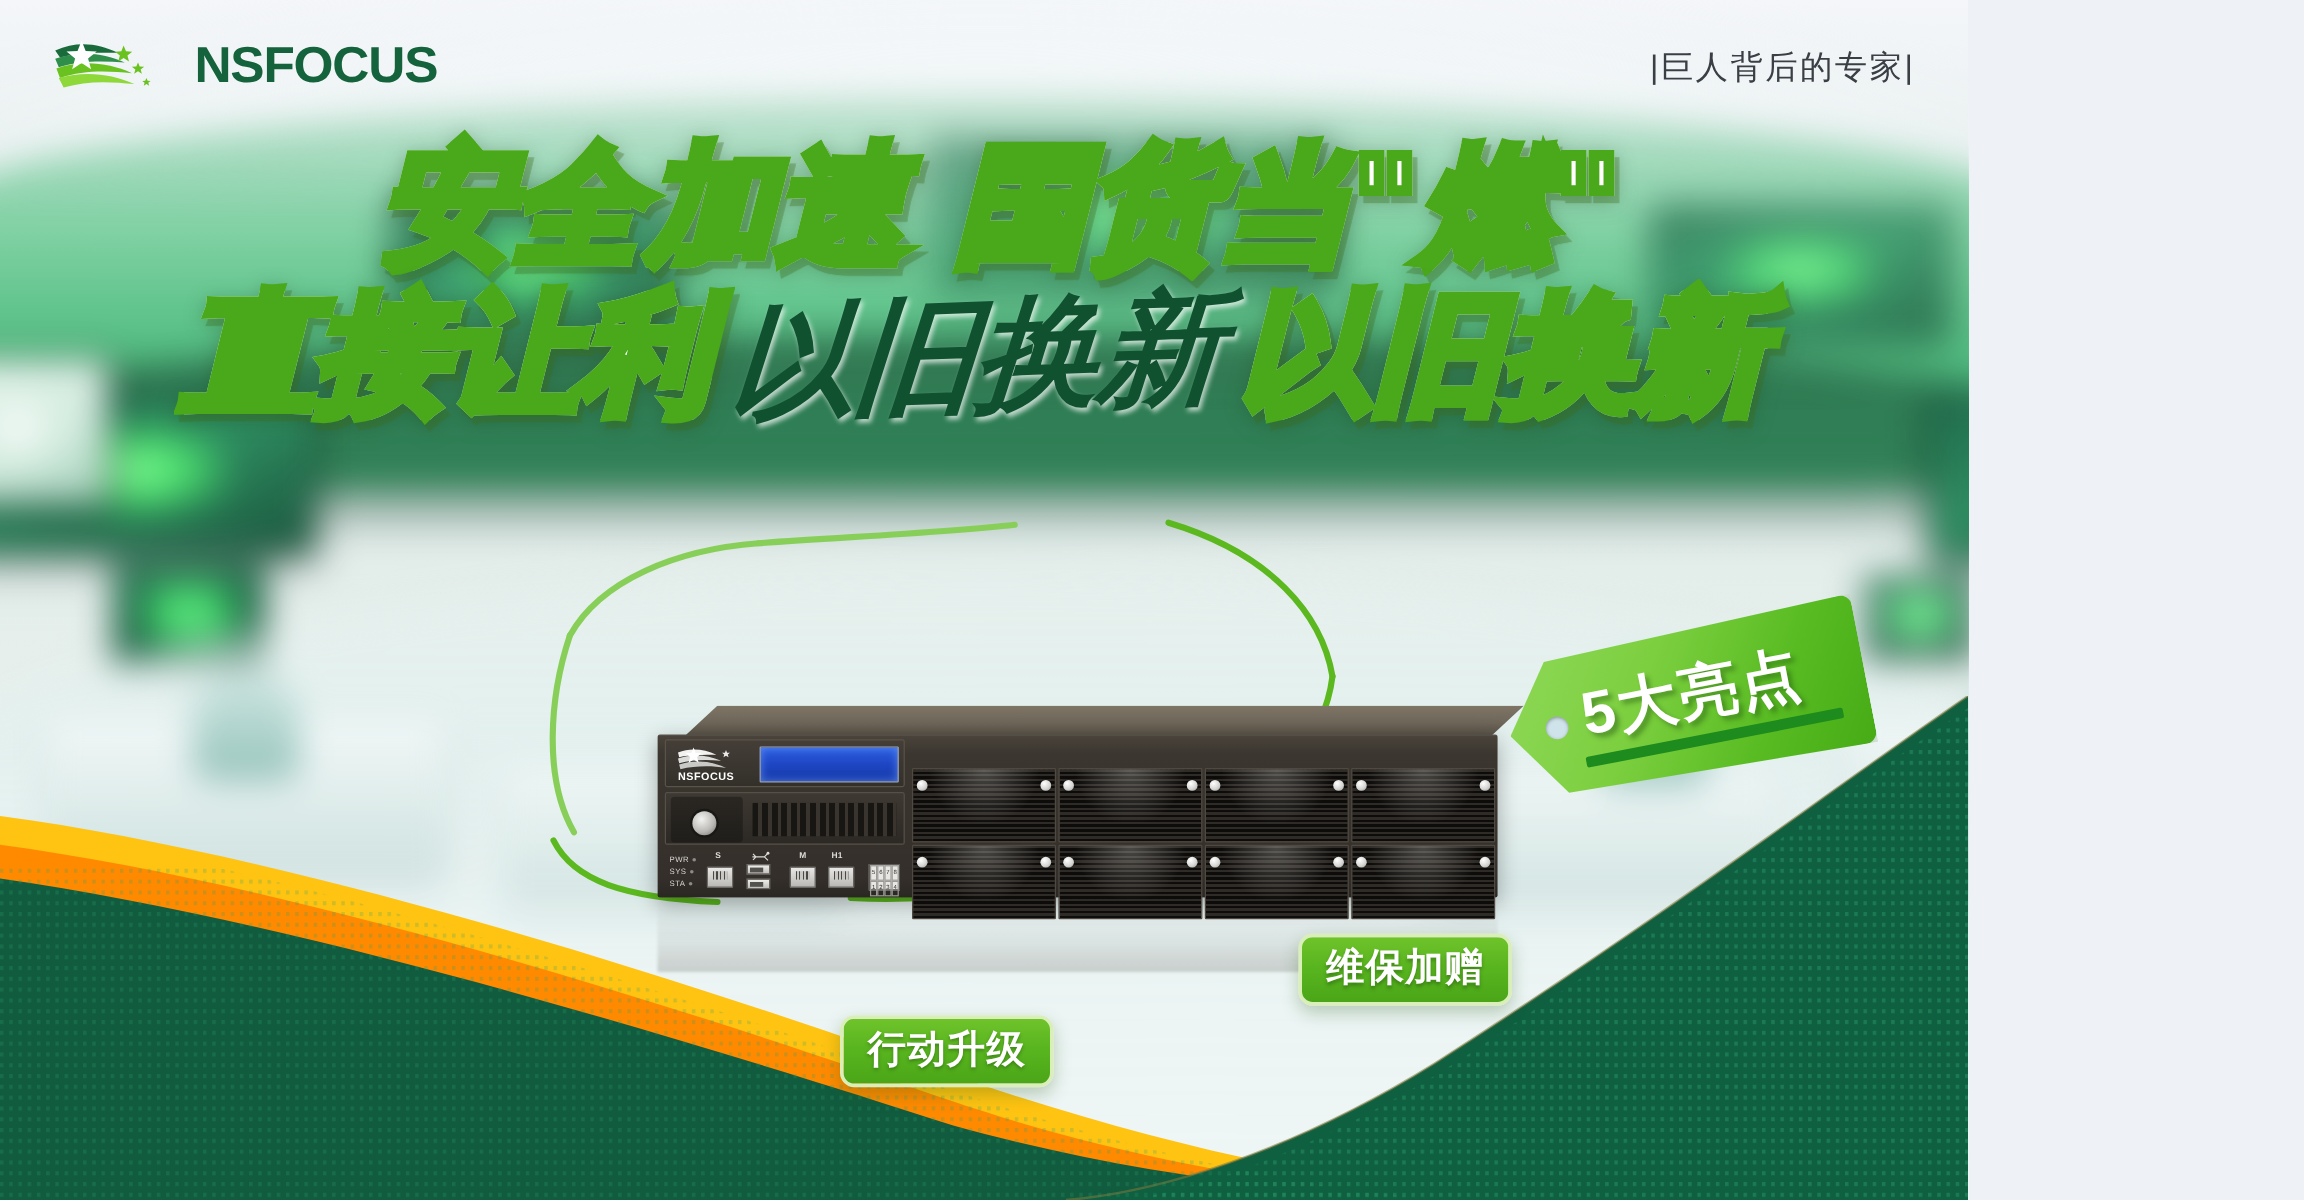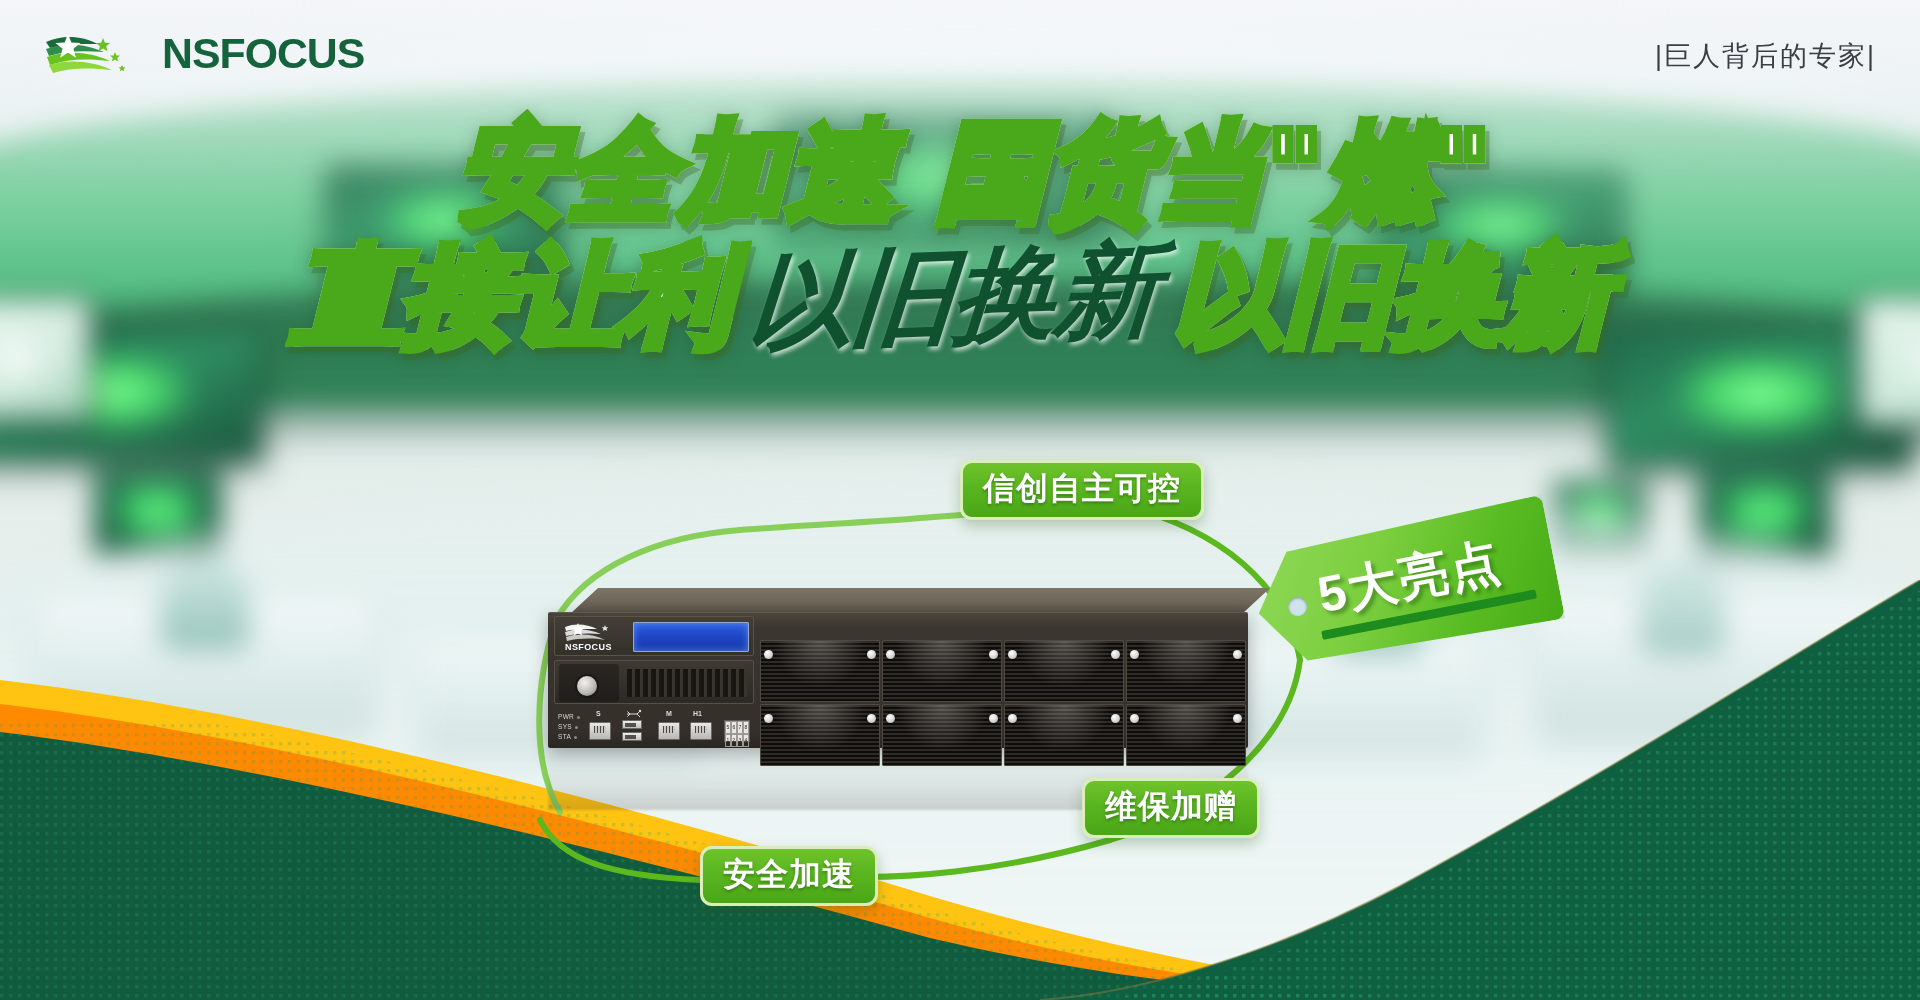--- a/index.html
+++ b/index.html
@@ -5,21 +5,21 @@
   * { margin:0; padding:0; box-sizing:border-box; }
   html,body { width:1920px; height:1000px; overflow:hidden; }
   body {
     font-family:"Liberation Sans","DejaVu Sans",sans-serif;
     background:#eef2f6;
     position:relative;
   }
 
   #banner {
     position:absolute; inset:0;
-    width:1920px; height:1000px;
+    width:1640px; height:1000px;
     overflow:hidden;
   }
 
   
   .bg-base {
     position:absolute; inset:0;
     background:
       linear-gradient(180deg,#f4f6fa 0%, #eef3f4 8%, #e3eeec 16%, #dce9e6 30%, #e6efec 55%, #eef4f3 75%, #f2f6f7 100%);
   }
   
@@ -452,25 +452,24 @@
     <div class="srv-reflect"></div>
   </div>
 
   <div class="tag5">
     <div class="tag5-body"></div>
     <div class="tag5-hole"></div>
     <div class="tag5-underline"></div>
     <div class="tag5-label">5大亮点</div>
   </div>
 
-  <div class="badge" style="left:960px;top:460px;">信创自主可控</div>
-
-
-
-  <div class="badge" style="left:700px;top:846px;">安全加速</div>
+
+
+
+  <div class="badge" style="left:700px;top:846px;">行动升级</div>
 
   <div class="badge" style="left:1046px;top:778px;margin-left:36px;">维保加赠</div>
 
   <svg class="bottom-art" viewBox="0 0 1920 420" preserveAspectRatio="none">
     <defs>
       <pattern id="dotgrid" width="9" height="9" patternUnits="userSpaceOnUse">
         <rect x="0" y="0" width="3.4" height="3.4" fill="#2aa06a" opacity="0.42"></rect>
       </pattern>
       <clipPath id="rightClip">
         <path d="M1920 10 C1800 80, 1640 180, 1430 300 C1300 372, 1180 410, 1100 420 L1920 420 Z"></path>

